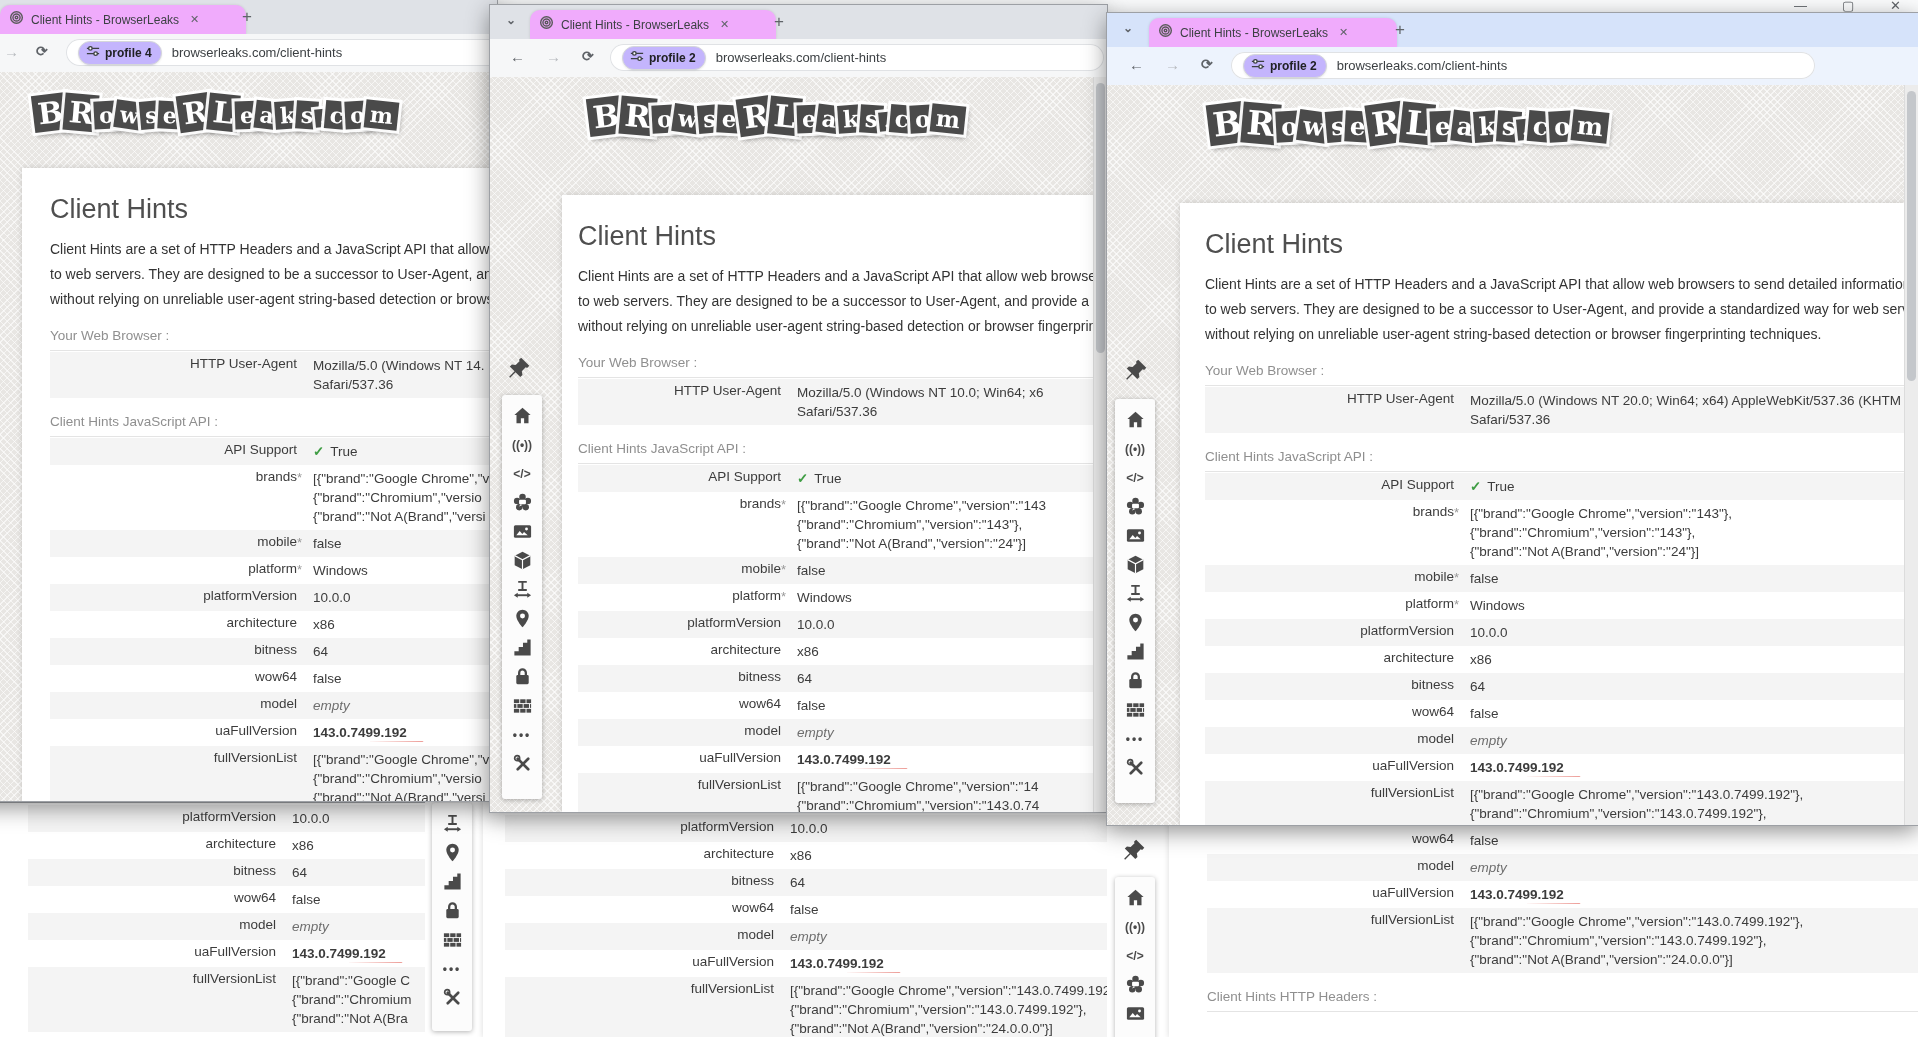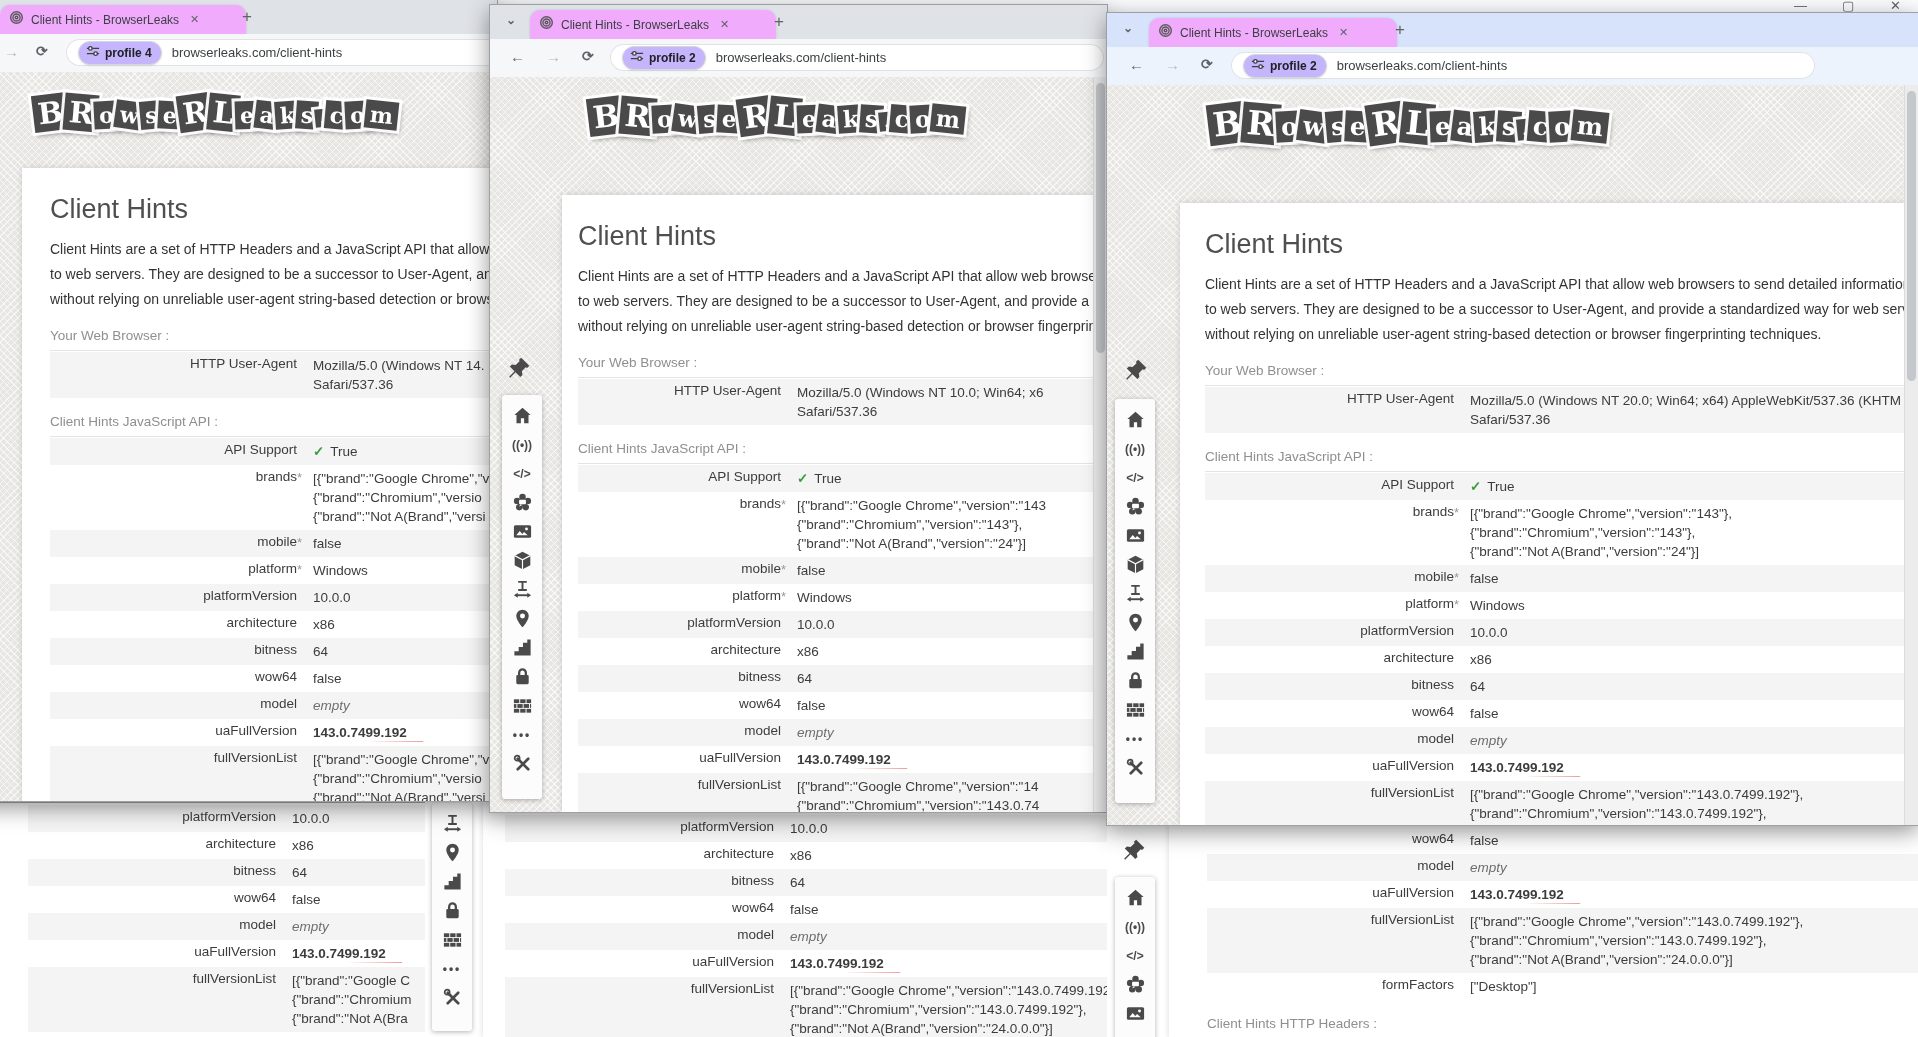--- a/index.html
+++ b/index.html
@@ -318,27 +318,20 @@
           </div>
           <div class="row alt">
             <div class="lbl">fullVersionList</div>
             <div class="star"></div>
             <div class="val">
               <div class="vline"><span class="">[{"brand":"Google Chrome","version":"143.0.7499.192"},</span></div>
               <div class="vline"><span class="">{"brand":"Chromium","version":"143.0.7499.192"},</span></div>
               <div class="vline"><span class="">{"brand":"Not A(Brand","version":"24.0.0.0"}]</span></div>
             </div>
           </div>
-          <div class="row">
-            <div class="lbl">formFactors</div>
-            <div class="star"></div>
-            <div class="val">
-              <div class="vline"><span class="">["Desktop"]</span></div>
-            </div>
-          </div>
           <div class="sec">Client Hints HTTP Headers :</div>
         </div>
     </div>
   </div>
 
   <div id="win1" class="bwin">
     <div class="tabstrip">
       <div class="tab" style="left:30px;width:228px;">
         <span class="fav"><svg width="15" height="15" viewBox="0 0 16 16" fill="none" stroke="#5a5a5a" stroke-width="1.5">
               <circle cx="8" cy="8" r="6.2"></circle>

